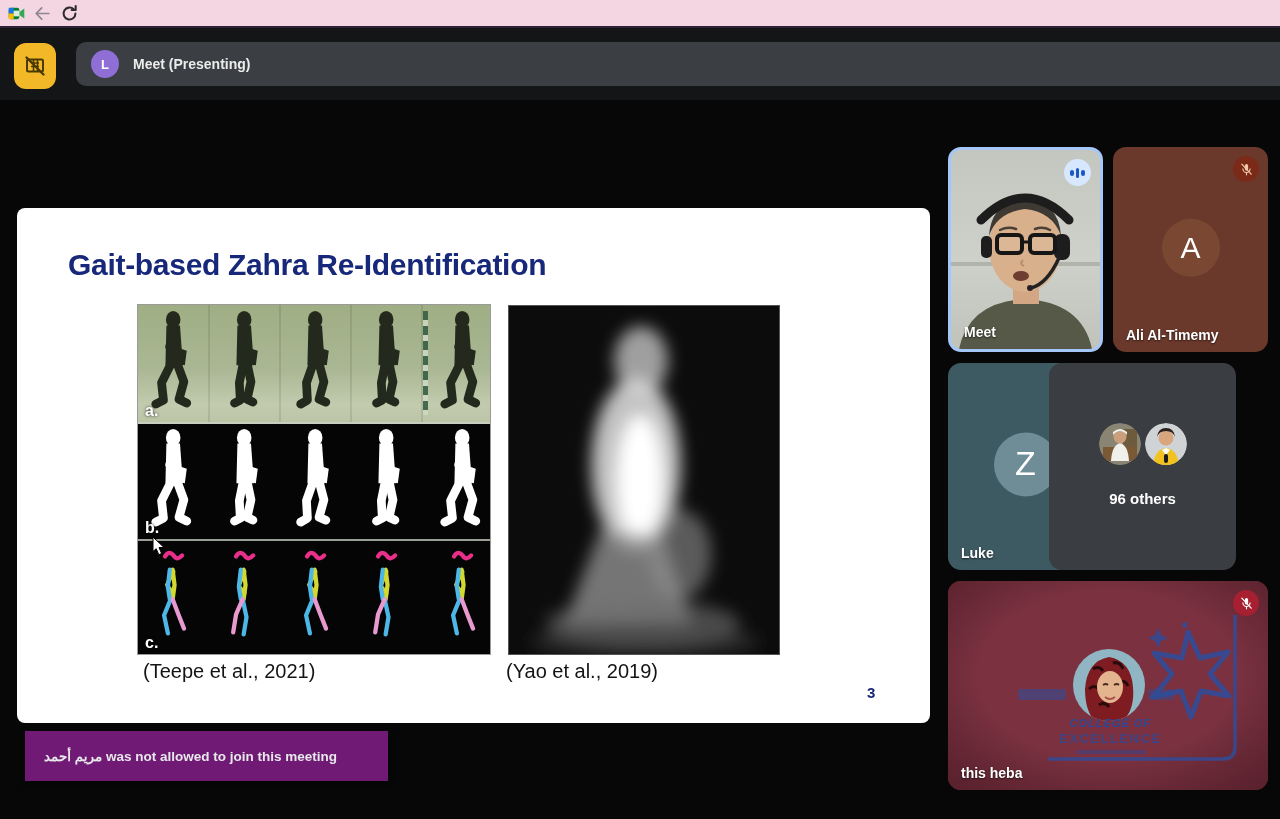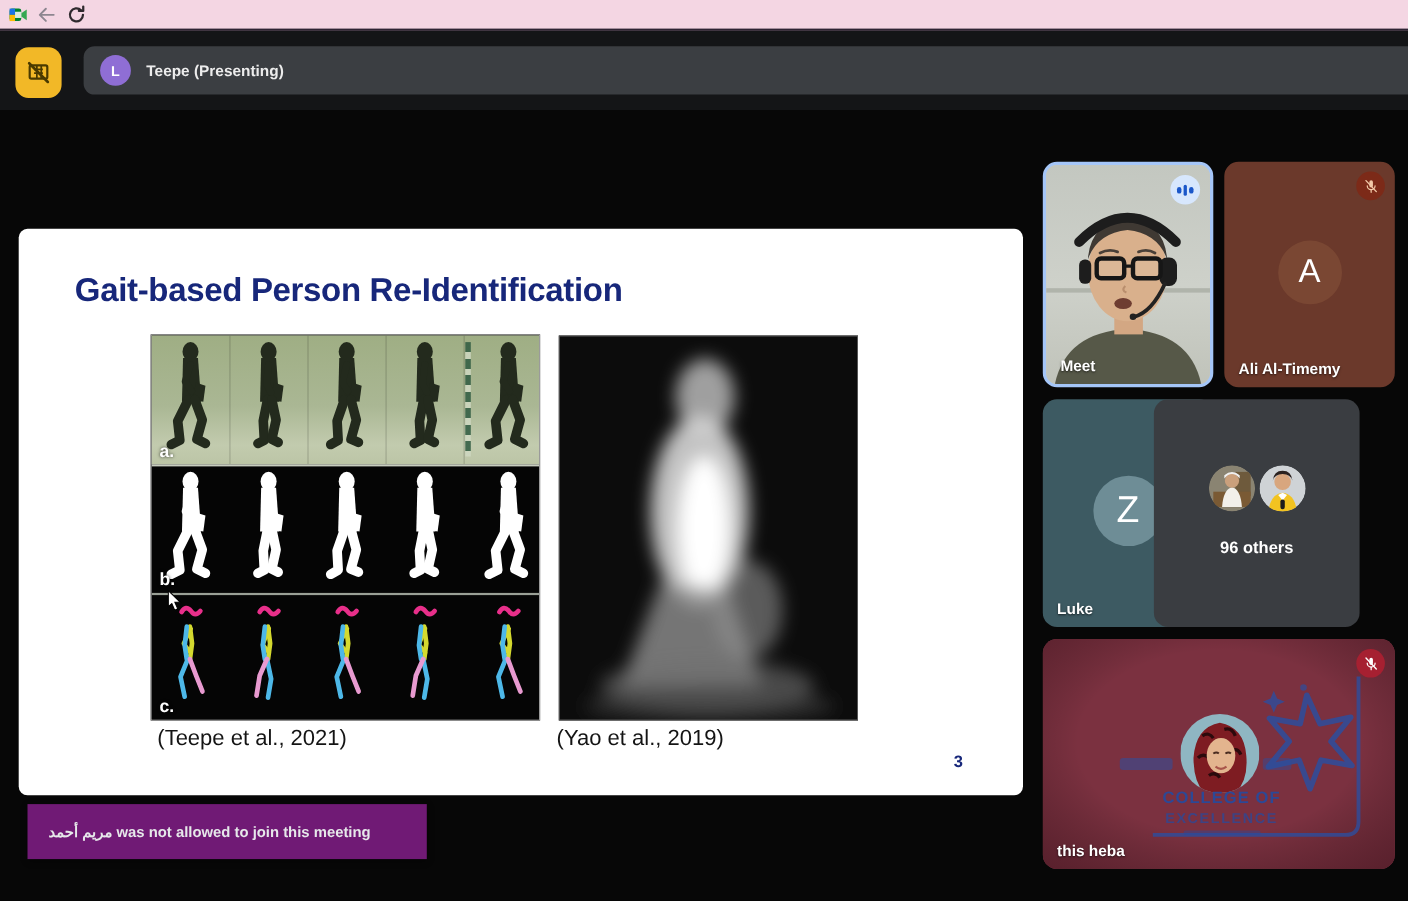--- a/index.html
+++ b/index.html
@@ -92,21 +92,21 @@
   }
   .avatar-ali { width:58px; height:58px; background:#7a4733; font-size:30px; }
   .avatar-zahra { width:64px; height:64px; background:#6e8d96; font-size:34px; }
   .others-avatars { position:absolute; left:50%; top:60px; transform:translateX(-50%); display:flex; }
   .others-avatars svg { border-radius:50%; }
   .others-avatars svg + svg { margin-left:4px; }
   .others-label { position:absolute; left:0; right:0; top:127px; text-align:center; color:#fff; font-size:15px; font-weight:600; }
   
   .heba-bg { position:absolute; inset:0; }
   .heba-college-text { position:absolute; left:85px; top:136px; width:155px; text-align:center; z-index:3; }
-  .heba-college-line1 { display:block; color:rgba(40,74,155,.95); font-size:15px; font-weight:800; letter-spacing:1px; }
+  .heba-college-line1 { display:block; color:rgba(40,74,155,.95); font-size:11px; font-weight:800; letter-spacing:1px;font-style:italic; }
   .heba-college-line2 { display:block; color:rgba(40,74,155,.75); font-size:13px; font-weight:800; letter-spacing:1.5px; margin-top:2px; }
   .heba-college-sub { display:block; width:70px; height:4px; margin:4px auto 0; background:rgba(40,74,155,.45); border-radius:2px; }
   .heba-photo { position:absolute; left:125px; top:68px; width:72px; height:72px; border-radius:50%; overflow:hidden; z-index:2; }
 </style>
 </head>
 <body>
 
 <svg style="position:absolute;width:0;height:0" aria-hidden="true">
   <defs>
     <g id="pose-a">
@@ -174,28 +174,28 @@
   <div class="presenter-bar">
     <div class="present-off-btn">
       <svg width="24" height="24" viewBox="0 0 24 24">
         <rect x="4" y="5.5" width="16" height="12" rx="1.5" fill="none" stroke="#4a3a00" stroke-width="2"></rect>
         <path d="M8 9 h8 M8 12.5 h8 M10.5 5.5 v12 M14.5 5.5 v12" stroke="#4a3a00" stroke-width="1.6"></path>
         <path d="M3.5 3.5 L20.5 20.5" stroke="#4a3a00" stroke-width="2.4" stroke-linecap="round"></path>
       </svg>
     </div>
     <div class="presenter-pill">
       <div class="presenter-avatar">L</div>
-      <span class="presenter-name">Teepe (Presenting)</span>
+      <span class="presenter-name">Meet (Presenting)</span>
     </div>
   </div>
 
   <div class="main">
 
     <div class="slide">
-      <div class="slide-title">Gait-based Person Re-Identification</div>
+      <div class="slide-title">Gait-based Zahra Re-Identification</div>
 
       <div class="img-left">
         <div class="img-row row-a">
           <div class="pole"></div>
           <svg class="row-svg" width="354" height="117" viewBox="0 0 354 117" style="color:#232a1d">
             <use href="#pose-a" transform="translate(9,5) scale(0.97)"></use>
             <use href="#pose-b" transform="translate(80,5) scale(0.97)"></use>
             <use href="#pose-c" transform="translate(151,5) scale(0.97)"></use>
             <use href="#pose-b" transform="translate(222,5) scale(0.97)"></use>
             <use href="#pose-a" transform="translate(298,5) scale(0.97)"></use>

